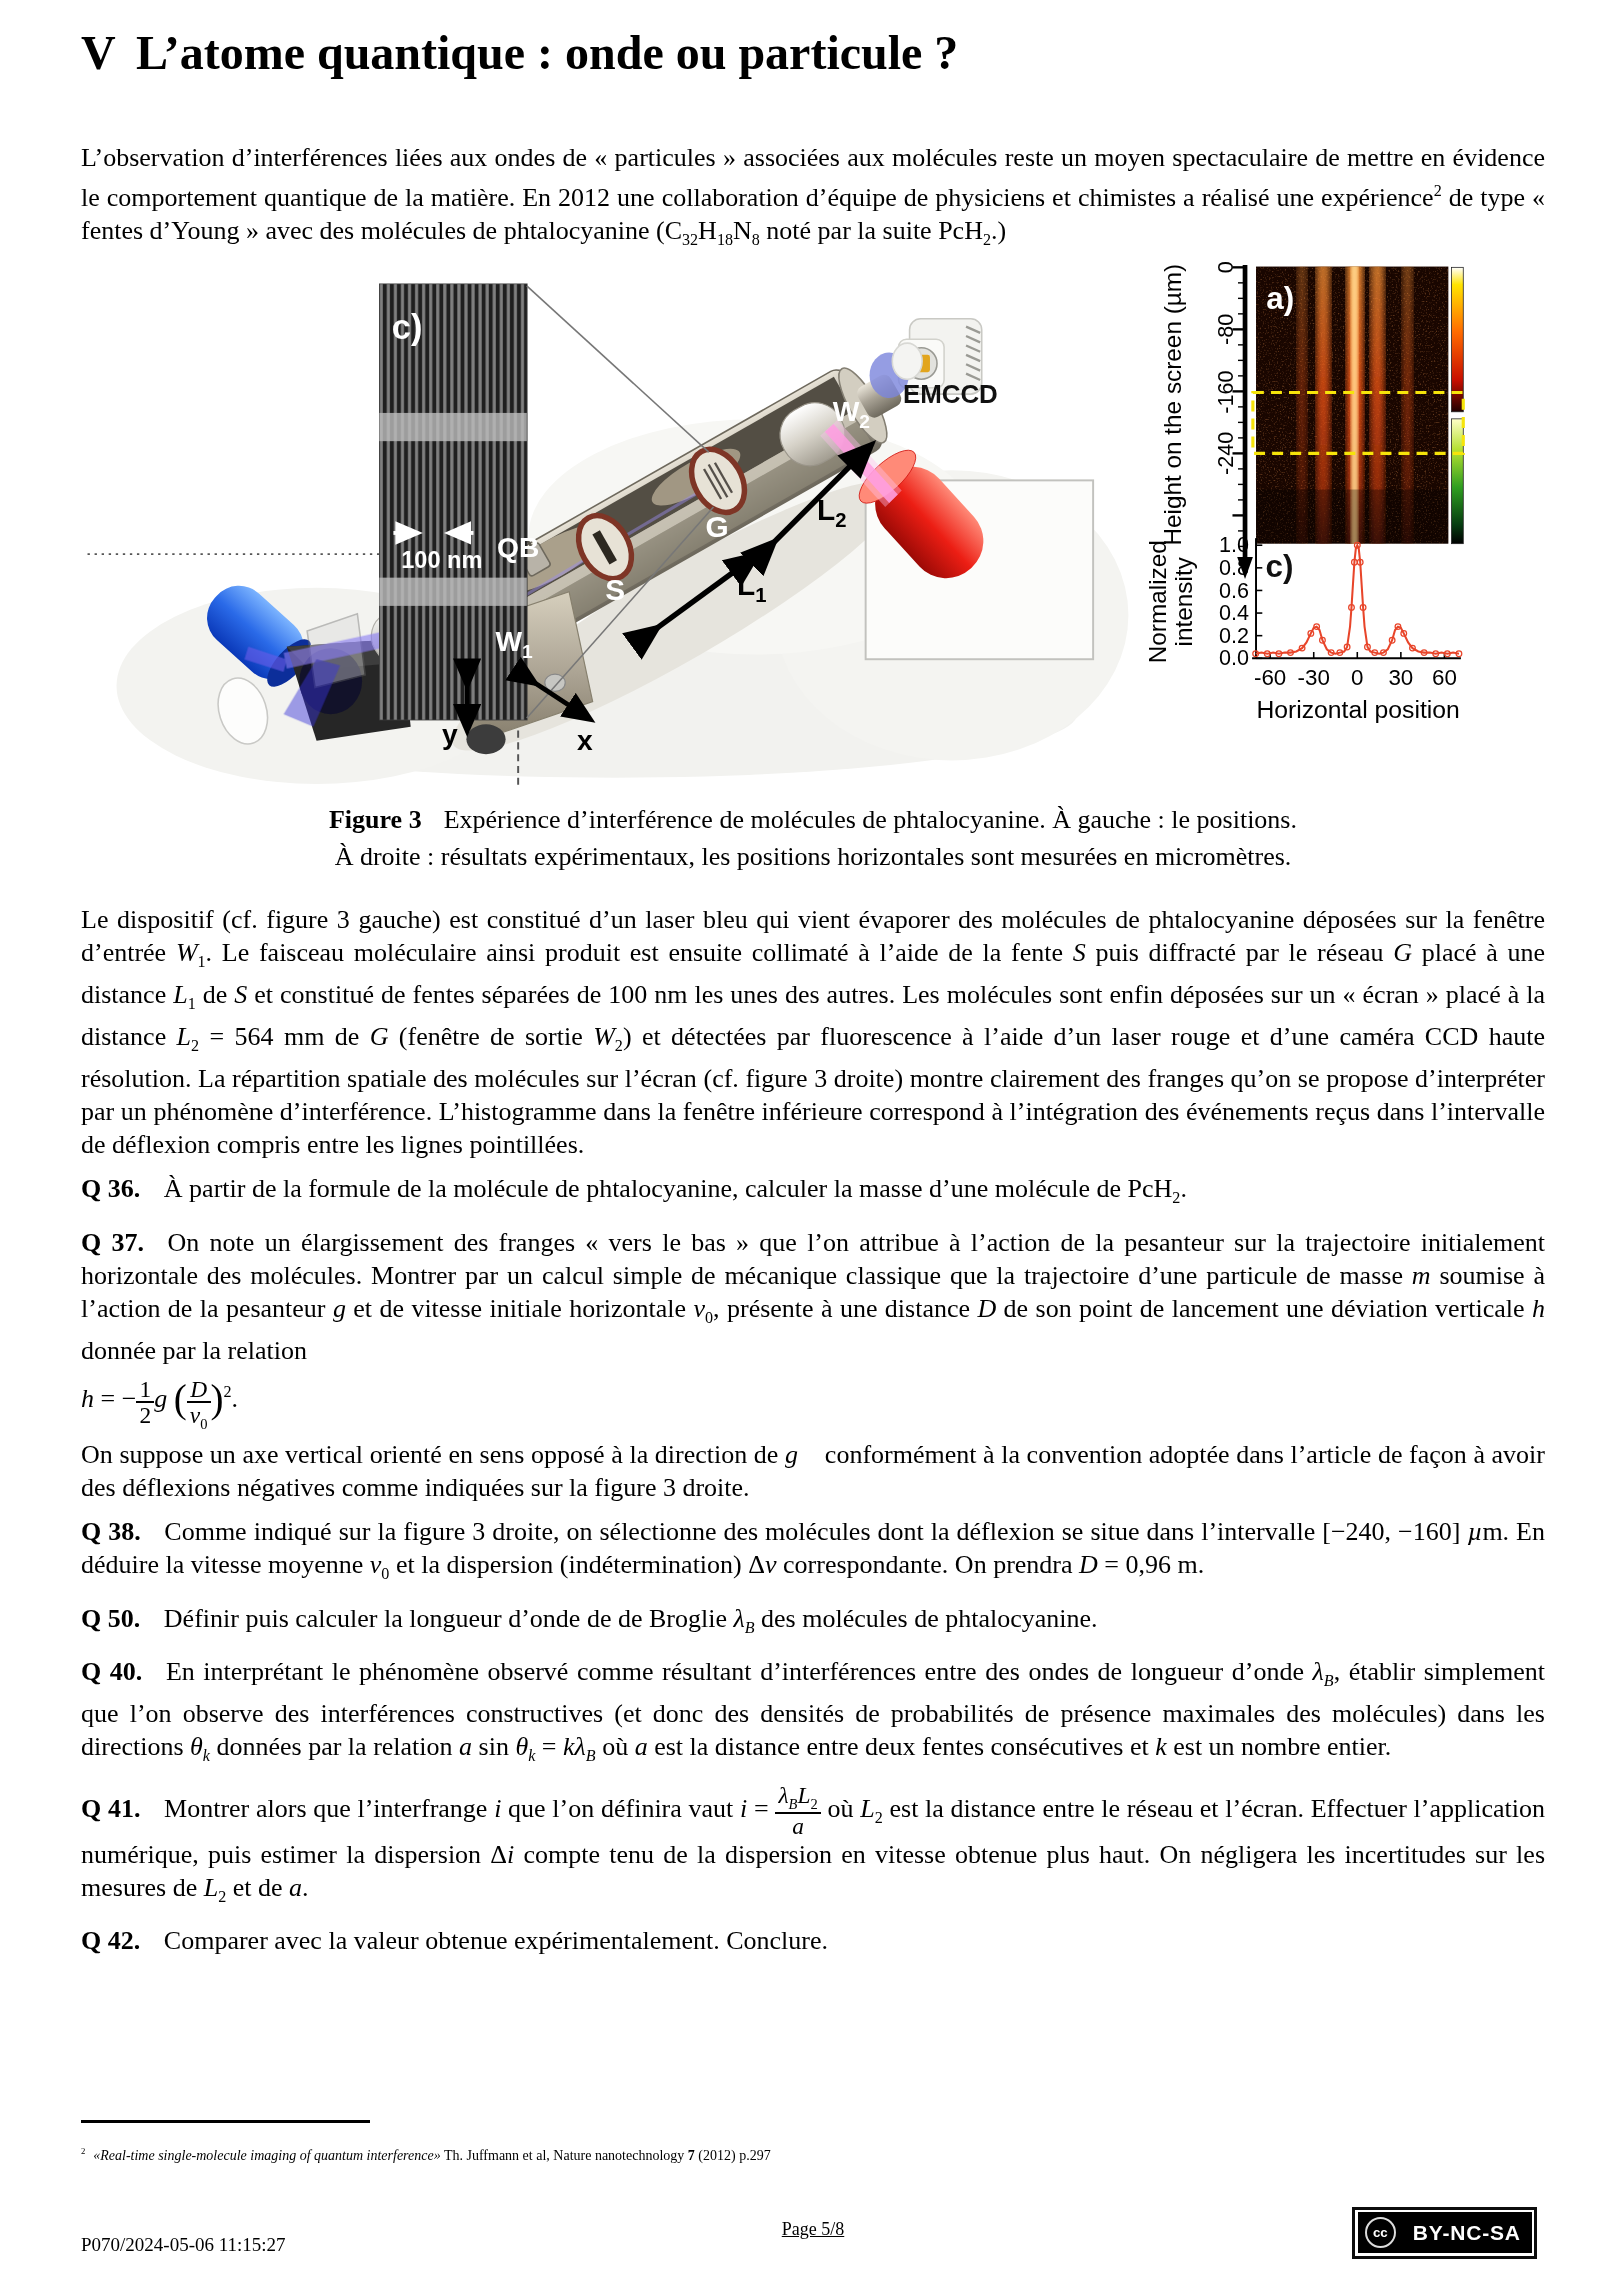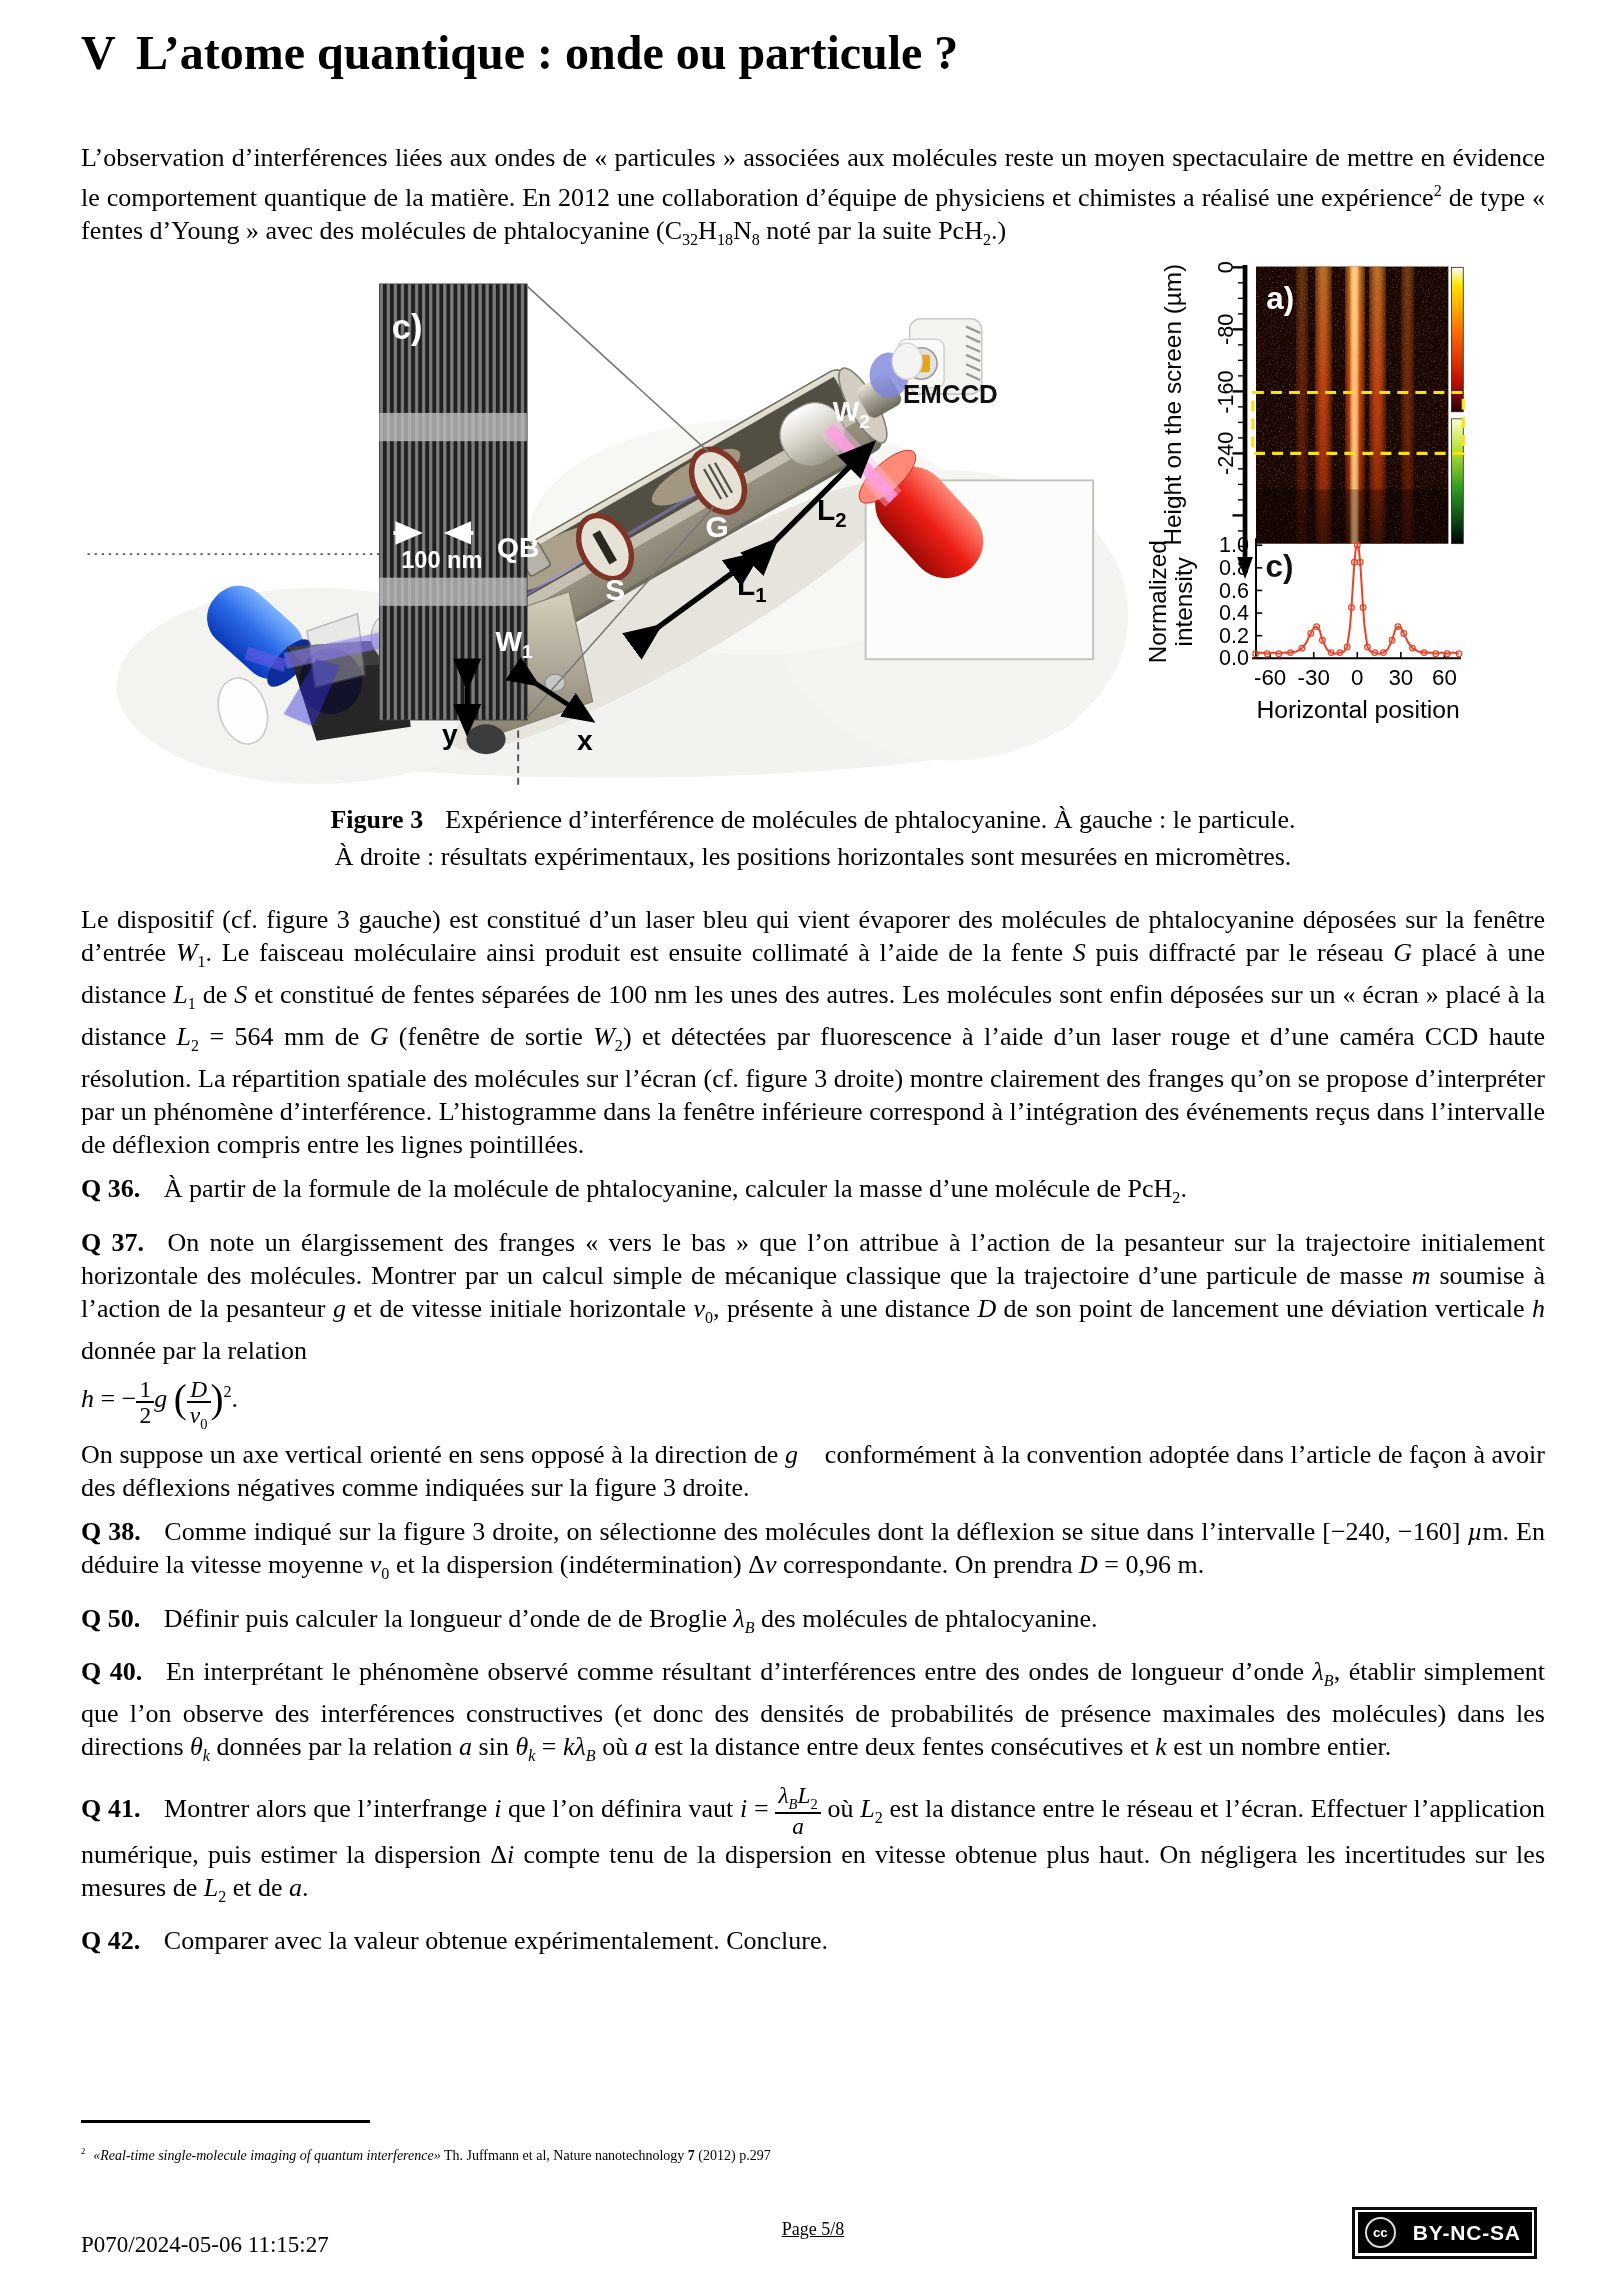--- a/index.html
+++ b/index.html
@@ -21,21 +21,21 @@
   sup{font-size:62%;}
   sub{font-size:62%;}
   .figure{position:relative;height:520px;margin-top:15.7px;}
   .figure svg{position:absolute;}
   .caption{margin:9.4px 68px 0 68px;text-align:center;line-height:37px;}
   .caplabel{font-weight:bold;margin-right:22px;}
   .footnote-rule{position:absolute;left:81px;top:2120px;width:289px;border-top:3.1px solid #000;}
   .footnote{position:absolute;left:81px;right:78px;top:2137px;font-size:14px;line-height:29px;}
   .fnmark{font-size:62%;vertical-align:super;margin-right:7.9px;}
   .pagefoot{position:absolute;left:81px;right:78px;top:2204px;height:63px;}
-  .ts{position:absolute;left:0;bottom:6.3px;font-size:23px;}
+  .ts{position:absolute;left:0;bottom:6.3px;font-size:19px;}
   .pagenum{position:absolute;left:50%;transform:translateX(-50%);bottom:21px;font-size:18px;text-decoration:underline;}
   .cc-badge{position:absolute;right:7.9px;top:3.1px;display:flex;align-items:center;border:3.1px solid #0d0d0d;background:#fff;padding:2.4px;}
   .cc-inner{display:flex;align-items:center;background:#000;color:#fff;padding:3.9px 11px 3.9px 7px;gap:17px;}
   .cc-circle{width:27px;height:27px;border:2.4px solid #dcdcdc;border-radius:50%;display:flex;align-items:center;justify-content:center;
              font-family:"Liberation Sans",sans-serif;font-weight:bold;font-size:13.3px;background:#000;color:#fff;}
   .cc-text{font-family:"Liberation Sans",sans-serif;font-weight:bold;font-size:21px;letter-spacing:0.8px;}
   svg text{font-family:"Liberation Sans","DejaVu Sans",sans-serif;}
   .slab{font-weight:bold;}
 </style>
 </head>
@@ -370,21 +370,21 @@
               <circle cx="359.1" cy="507.8" r="3.6" stroke="#e8452a" stroke-width="1.6" fill="none"></circle>
               <circle cx="373.9" cy="509.24" r="3.6" stroke="#e8452a" stroke-width="1.6" fill="none"></circle>
               <circle cx="388.7" cy="509.24" r="3.6" stroke="#e8452a" stroke-width="1.6" fill="none"></circle>
               <circle cx="403.5" cy="509.24" r="3.6" stroke="#e8452a" stroke-width="1.6" fill="none"></circle>
             </g>
         </g>
       </svg>
     </div>
 
     <div class="caption">
-      <div><span class="caplabel">Figure 3</span><span>Expérience d’interférence de molécules de phtalocyanine. À gauche : le particule.</span></div>
+      <div><span class="caplabel">Figure 3</span><span>Expérience d’interférence de molécules de phtalocyanine. À gauche : le positions.</span></div>
       <div>À droite : résultats expérimentaux, les positions horizontales sont mesurées en micromètres.</div>
     </div>
 
     <p class="just mt">Le dispositif (cf. figure 3 gauche) est constitué d’un laser bleu qui vient évaporer des molécules de phtalocyanine déposées sur la fenêtre d’entrée <i>W</i><sub>1</sub>. Le faisceau moléculaire ainsi produit est ensuite collimaté à l’aide de la fente <i>S</i> puis diffracté par le réseau <i>G</i> placé à une distance <i>L</i><sub>1</sub> de <i>S</i> et constitué de fentes séparées de 100 nm les unes des autres. Les molécules sont enfin déposées sur un « écran » placé à la distance <i>L</i><sub>2</sub> = 564 mm de <i>G</i> (fenêtre de sortie <i>W</i><sub>2</sub>) et détectées par fluorescence à l’aide d’un laser rouge et d’une caméra CCD haute résolution. La répartition spatiale des molécules sur l’écran (cf. figure 3 droite) montre clairement des franges qu’on se propose d’interpréter par un phénomène d’interférence. L’histogramme dans la fenêtre inférieure correspond à l’intégration des événements reçus dans l’intervalle de déflexion compris entre les lignes pointillées.</p>
 
     <p class="qblock"><b class="qlabel">Q 36.</b><span>À partir de la formule de la molécule de phtalocyanine, calculer la masse d’une molécule de PcH<sub>2</sub>.</span></p>
 
     <p class="qblock"><b class="qlabel">Q 37.</b><span>On note un élargissement des franges « vers le bas » que l’on attribue à l’action de la pesanteur sur la trajectoire initialement horizontale des molécules. Montrer par un calcul simple de mécanique classique que la trajectoire d’une particule de masse <i>m</i> soumise à l’action de la pesanteur <i>g</i> et de vitesse initiale horizontale <i>v</i><sub>0</sub>, présente à une distance <i>D</i> de son point de lancement une déviation verticale <i>h</i> donnée par la relation</span></p>
     <p class="formula"><i>h</i> = −<span class="frac"><span class="num">1</span><span class="den">2</span></span><i>g</i> <span class="bigp">(</span><span class="frac"><span class="num"><i>D</i></span><span class="den"><i>v</i><sub>0</sub></span></span><span class="bigp">)</span><sup>2</sup>.</p>
 

